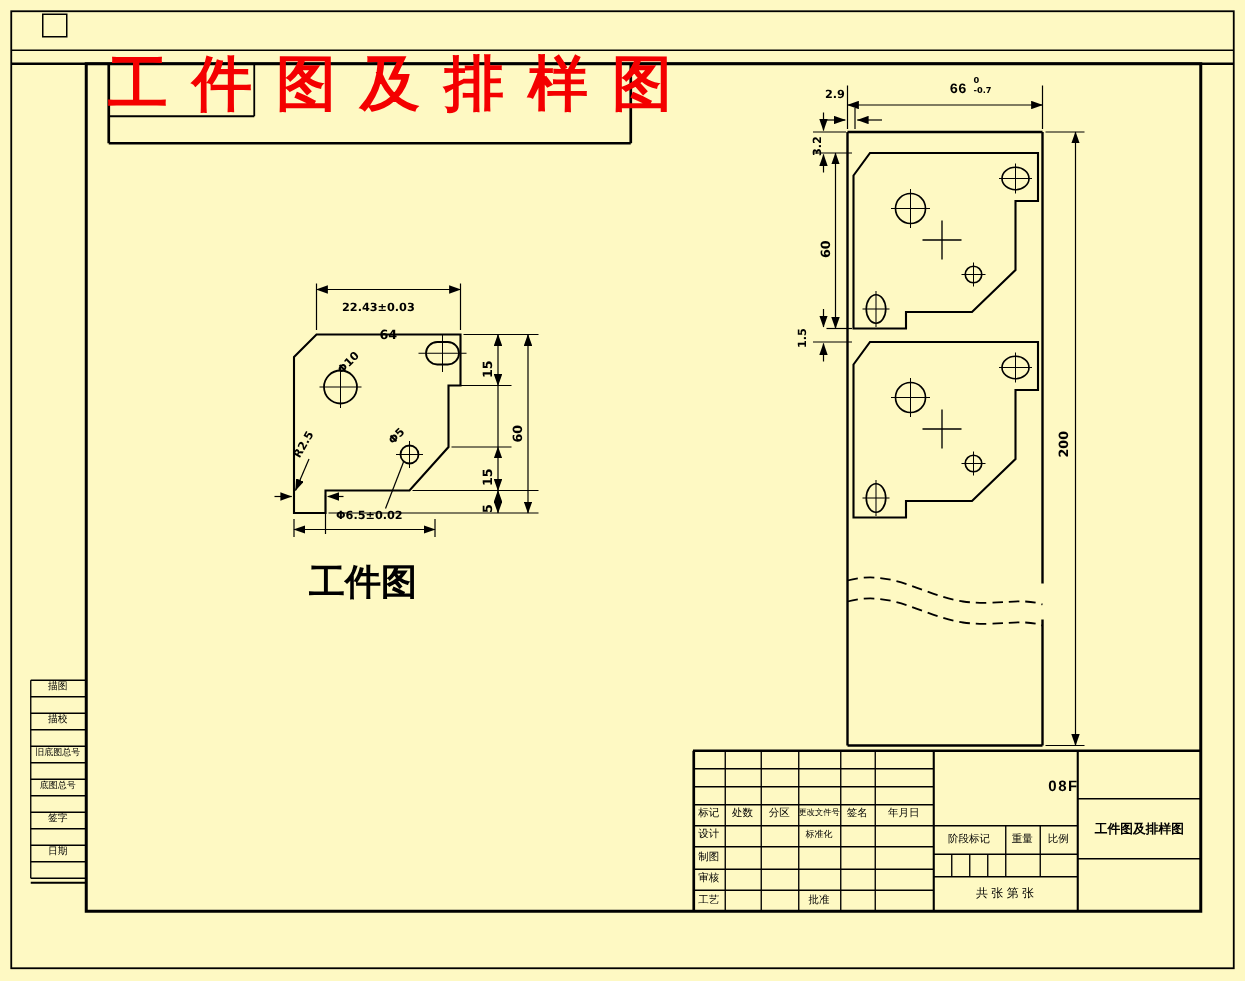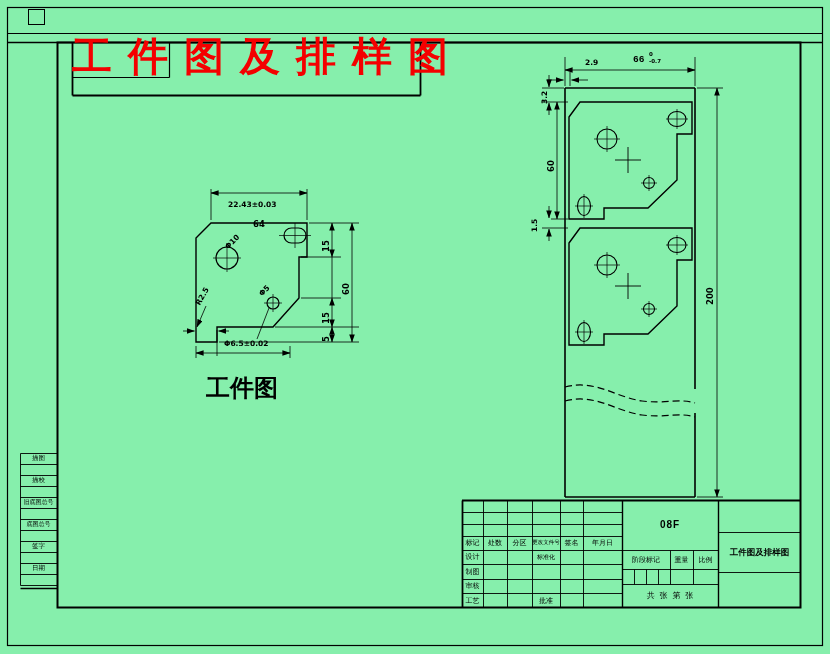--- a/index.html
+++ b/index.html
@@ -1,16 +1,16 @@
 <!DOCTYPE html>
 <html><head>
 <meta charset="utf-8">
 <style>
   html,body{margin:0;padding:0;background:#fff;}
-  #sheet{position:relative;width:830px;height:654px;background:#86efac;overflow:hidden;
+  #sheet{position:relative;width:830px;height:654px;background:#fef9c3;overflow:hidden;
          font-family:"Liberation Sans",sans-serif;}
   #lines{position:absolute;left:0;top:0;}
   .t{position:absolute;font:700 8.5px "DejaVu Sans",sans-serif;color:#000;white-space:nowrap;line-height:1;}
   .sm{font-size:7.5px;}
   .vt{transform-origin:0 0;transform:rotate(-90deg);}
   .d45{transform-origin:0 100%;transform:rotate(-45deg);}
   .d60{transform-origin:0 100%;transform:rotate(-60deg);}
   .red-title{position:absolute;left:72px;top:36px;font:700 40px "DejaVu Serif",serif;
              color:#f40000;letter-spacing:16px;white-space:nowrap;line-height:1;}
   .caption{position:absolute;color:#000;font:600 24px "DejaVu Serif",serif;white-space:nowrap;line-height:1;}
@@ -201,21 +201,21 @@
 <span class="t vt" style="left:342px;top:295px;">60</span>
 <span class="t vt" style="left:322px;top:324px;">15</span>
 <span class="t vt" style="left:322px;top:342px;">5</span>
 <span class="t sm d45" style="left:229px;top:243px;">Φ10</span>
 <span class="t sm d45" style="left:263px;top:290px;">Φ5</span>
 <span class="t sm d60" style="left:201px;top:299px;">R2.5</span>
 
 <span class="t" style="left:633px;top:55px;font-size:9.5px;font-family:Liberation Mono, monospace;">66</span>
 <span class="t" style="left:649px;top:52px;font-size:5.5px;">0</span>
 <span class="t" style="left:649px;top:59px;font-size:5.5px;">-0.7</span>
-<span class="t sm" style="left:550px;top:59px;margin-left:35px;">2.9</span>
+<span class="t sm" style="left:550px;top:59px;">2.9</span>
 <span class="t sm vt" style="left:541px;top:104px;">3.2</span>
 <span class="t vt" style="left:547px;top:172px;">60</span>
 <span class="t sm vt" style="left:531px;top:232px;">1.5</span>
 <span class="t vt" style="left:706px;top:305px;">200</span>
 
 <div class="c" style="left:20px;top:453px;width:37px;height:11px;font-size:6.5px;">描图</div>
 <div class="c" style="left:20px;top:475px;width:37px;height:11px;font-size:6.5px;">描校</div>
 <div class="c" style="left:20px;top:497px;width:37px;height:11px;font-size:6px;">旧底图总号</div>
 <div class="c" style="left:20px;top:519px;width:37px;height:11px;font-size:6px;">底图总号</div>
 <div class="c" style="left:20px;top:541px;width:37px;height:11px;font-size:6.5px;">签字</div>
@@ -226,20 +226,20 @@
 <div class="c" style="left:507px;top:536px;width:25px;height:14px;">分区</div>
 <div class="c" style="left:532px;top:536px;width:28px;height:14px;font-size:5.5px;">更改文件号</div>
 <div class="c" style="left:560px;top:536px;width:23px;height:14px;">签名</div>
 <div class="c" style="left:583px;top:536px;width:39px;height:14px;">年月日</div>
 <div class="c" style="left:462px;top:550px;width:21px;height:14px;">设计</div>
 <div class="c" style="left:462px;top:564px;width:21px;height:15px;">制图</div>
 <div class="c" style="left:462px;top:579px;width:21px;height:14px;">审核</div>
 <div class="c" style="left:462px;top:593px;width:21px;height:15px;">工艺</div>
 <div class="c" style="left:532px;top:550px;width:28px;height:14px;font-size:6px;">标准化</div>
 <div class="c" style="left:532px;top:593px;width:28px;height:15px;">批准</div>
-<div class="c" style="left:622px;top:500px;width:96px;height:50px;font-size:10px;font-weight:700;letter-spacing:1px;">08F</div>
+<div class="c" style="left:622px;top:500px;width:96px;height:50px;font-size:10px;font-weight:700;letter-spacing:1px;padding-left:39px;">08F</div>
 <div class="c" style="left:622px;top:550px;width:48px;height:19px;">阶段标记</div>
 <div class="c" style="left:670px;top:550px;width:23px;height:19px;">重量</div>
 <div class="c" style="left:693px;top:550px;width:25px;height:19px;">比例</div>
-<div class="c" style="left:622px;top:584px;width:96px;height:24px;font-size:8px;font-family:Liberation Mono, monospace;">共  张  第  张</div>
+<div class="c" style="left:622px;top:584px;width:96px;height:24px;font-size:8px;">共  张  第  张</div>
 <div class="c" style="left:718px;top:532px;width:83px;height:40px;font-size:8.5px;font-weight:700;">工件图及排样图</div>
 
 </div>
 
 </body></html>

